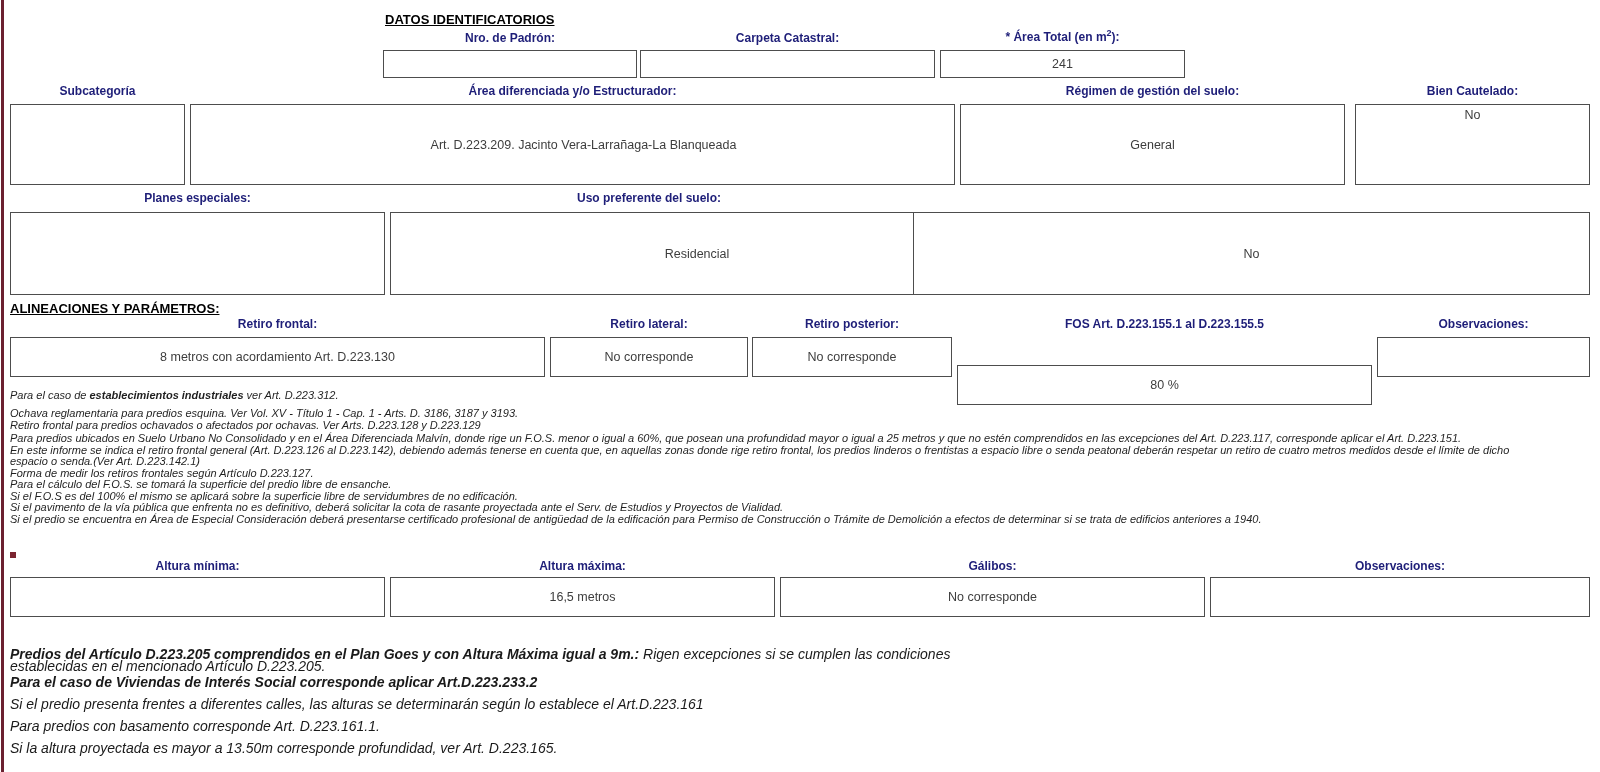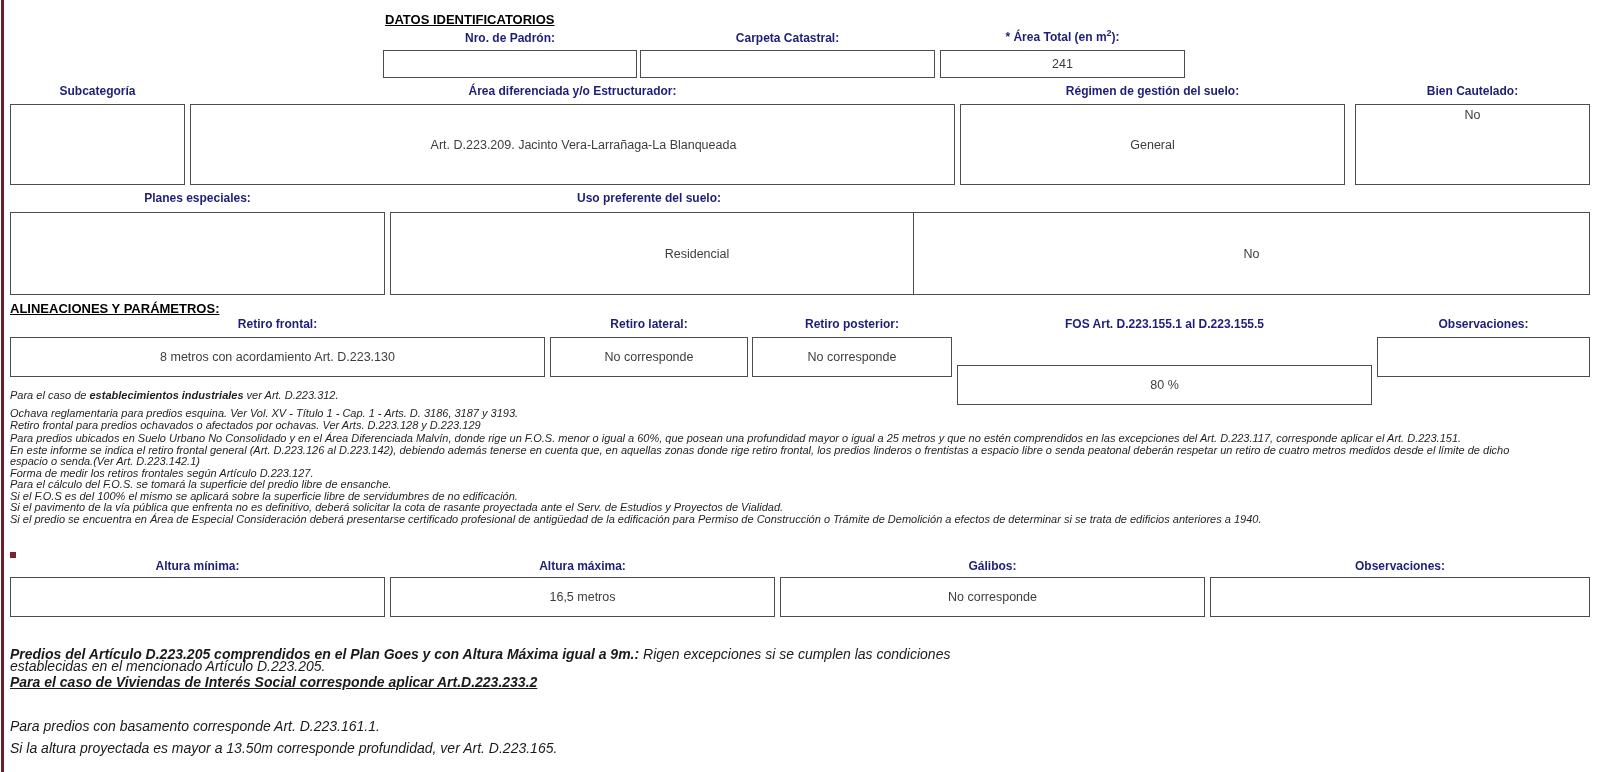--- a/index.html
+++ b/index.html
@@ -93,16 +93,17 @@
   <div class="lbl" style="left:780px;top:559px;width:425px;">Gálibos:</div>
   <div class="lbl" style="left:1210px;top:559px;width:380px;">Observaciones:</div>
 
   <div class="cell" style="left:10px;top:577px;width:375px;height:40px;"></div>
   <div class="cell" style="left:390px;top:577px;width:385px;height:40px;">16,5 metros</div>
   <div class="cell" style="left:780px;top:577px;width:425px;height:40px;">No corresponde</div>
   <div class="cell" style="left:1210px;top:577px;width:380px;height:40px;"></div>
 
   <div class="bnote" style="top:648px;max-width:945px;"><span class="bnote bold" style="position:static;">Predios del Artículo D.223.205 comprendidos en el Plan Goes y con Altura Máxima igual a 9m.:</span><span> Rigen excepciones si se cumplen las condiciones establecidas en el mencionado Artículo D.223.205.</span></div>
 
-  <div class="bnote bold" style="top:676px;text-decoration:underline;">Para el caso de Viviendas de Interés Social corresponde aplicar Art.D.223.233.2</div>
+  <div class="bnote bold" style="top:676px;">Para el caso de Viviendas de Interés Social corresponde aplicar Art.D.223.233.2</div>
+  <div class="bnote" style="top:698px;">Si el predio presenta frentes a diferentes calles, las alturas se determinarán según lo establece el Art.D.223.161</div>
   <div class="bnote" style="top:720px;">Para predios con basamento corresponde Art. D.223.161.1.</div>
   <div class="bnote" style="top:742px;">Si la altura proyectada es mayor a 13.50m corresponde profundidad, ver Art. D.223.165.</div>
 </div>
 
 </body></html>

